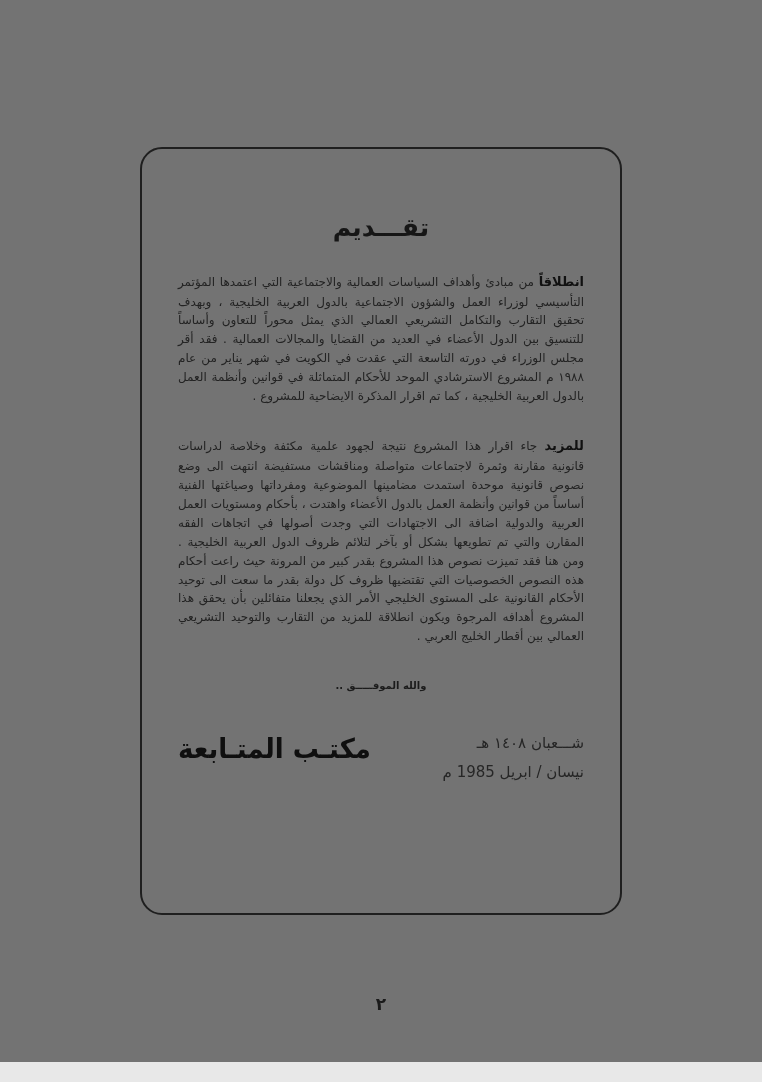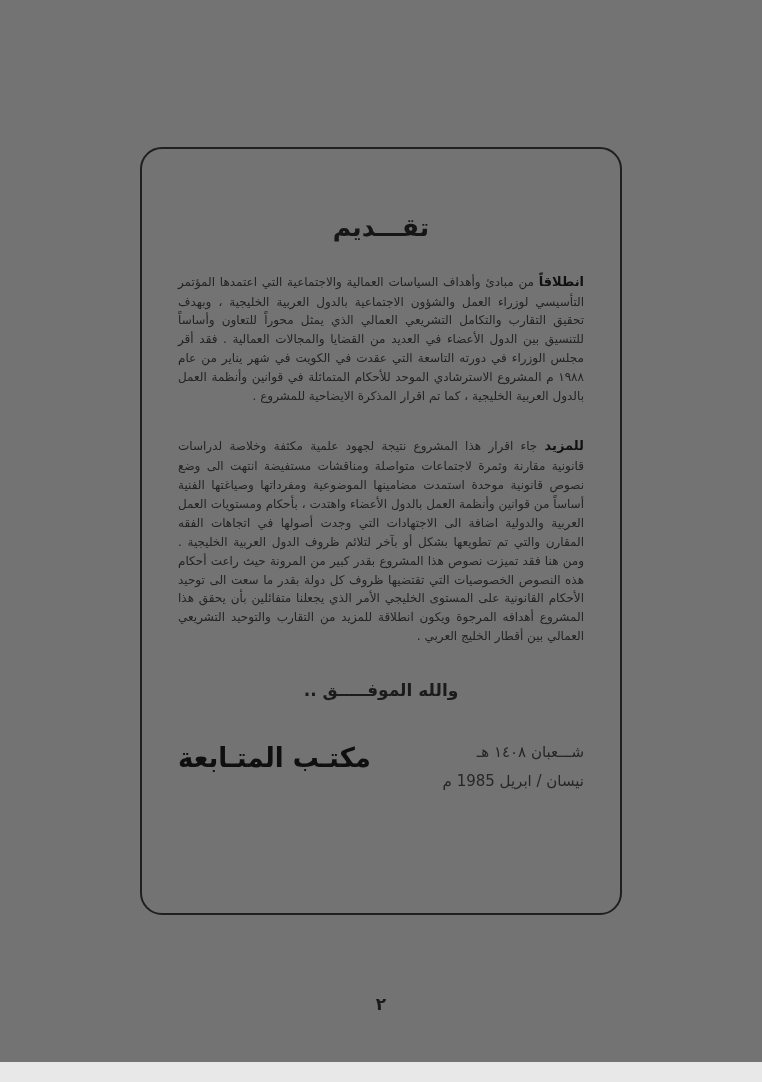--- a/index.html
+++ b/index.html
@@ -41,21 +41,21 @@
     color: #232323;
   }
   .para .lead {
     font-weight: bold;
     font-size: 13px;
     color: #111;
   }
   .closing {
     margin-top: 34px;
     text-align: center;
-    font-size: 17px;
+    font-size: 10px;
     font-weight: bold;
     color: #1b1b1b;
   }
   .sig-row {
     margin-top: 36px;
     display: flex;
     justify-content: space-between;
     align-items: flex-start;
   }
   .date-block {

